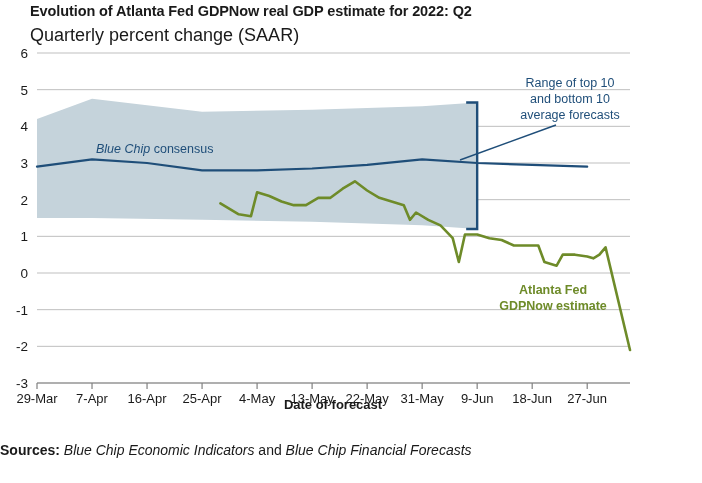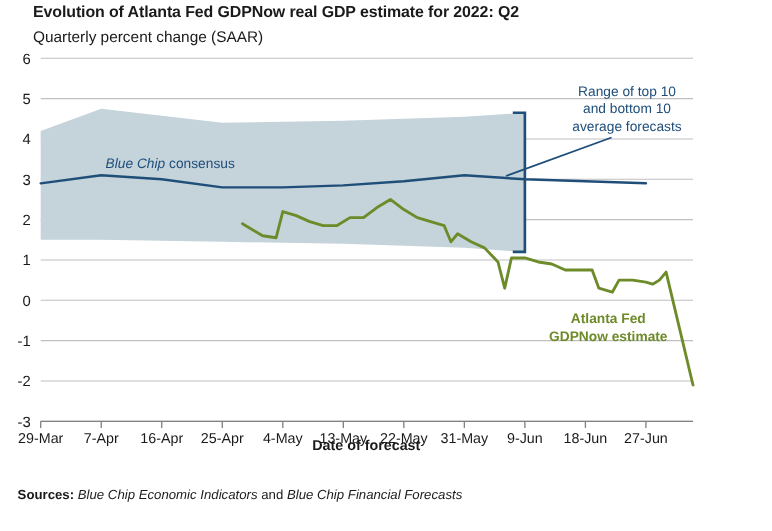--- a/index.html
+++ b/index.html
@@ -26,34 +26,34 @@
     top: 3px;
     font-size: 14.5px;
     font-weight: bold;
     letter-spacing: -0.1px;
     white-space: nowrap;
   }
   .subtitle {
     position: absolute;
     left: 30px;
     top: 25px;
-    font-size: 14px;
+    font-size: 18px;
     font-weight: normal;
     white-space: nowrap;
   }
   .figure {
     position: absolute;
     left: 0;
     top: 0;
   }
   .notes {
     position: absolute;
-    left: 16px;
+    left: 0;
     top: 442px;
-    font-size: 12px;
+    font-size: 14px;
     line-height: 17px;
   }
   .notes div { white-space: nowrap; }
   .notes b { font-weight: bold; }
   .notes i { font-style: italic; }
   text { font-family: "Liberation Sans", sans-serif; }
   .ytick { font-size: 13.5px; fill: #1a1a1a; }
   .xtick { font-size: 13px; fill: #1a1a1a; }
   .axistitle { font-size: 13px; font-weight: bold; fill: #1a1a1a; }
   .ann-blue { font-size: 12.5px; fill: #1f4e79; }

